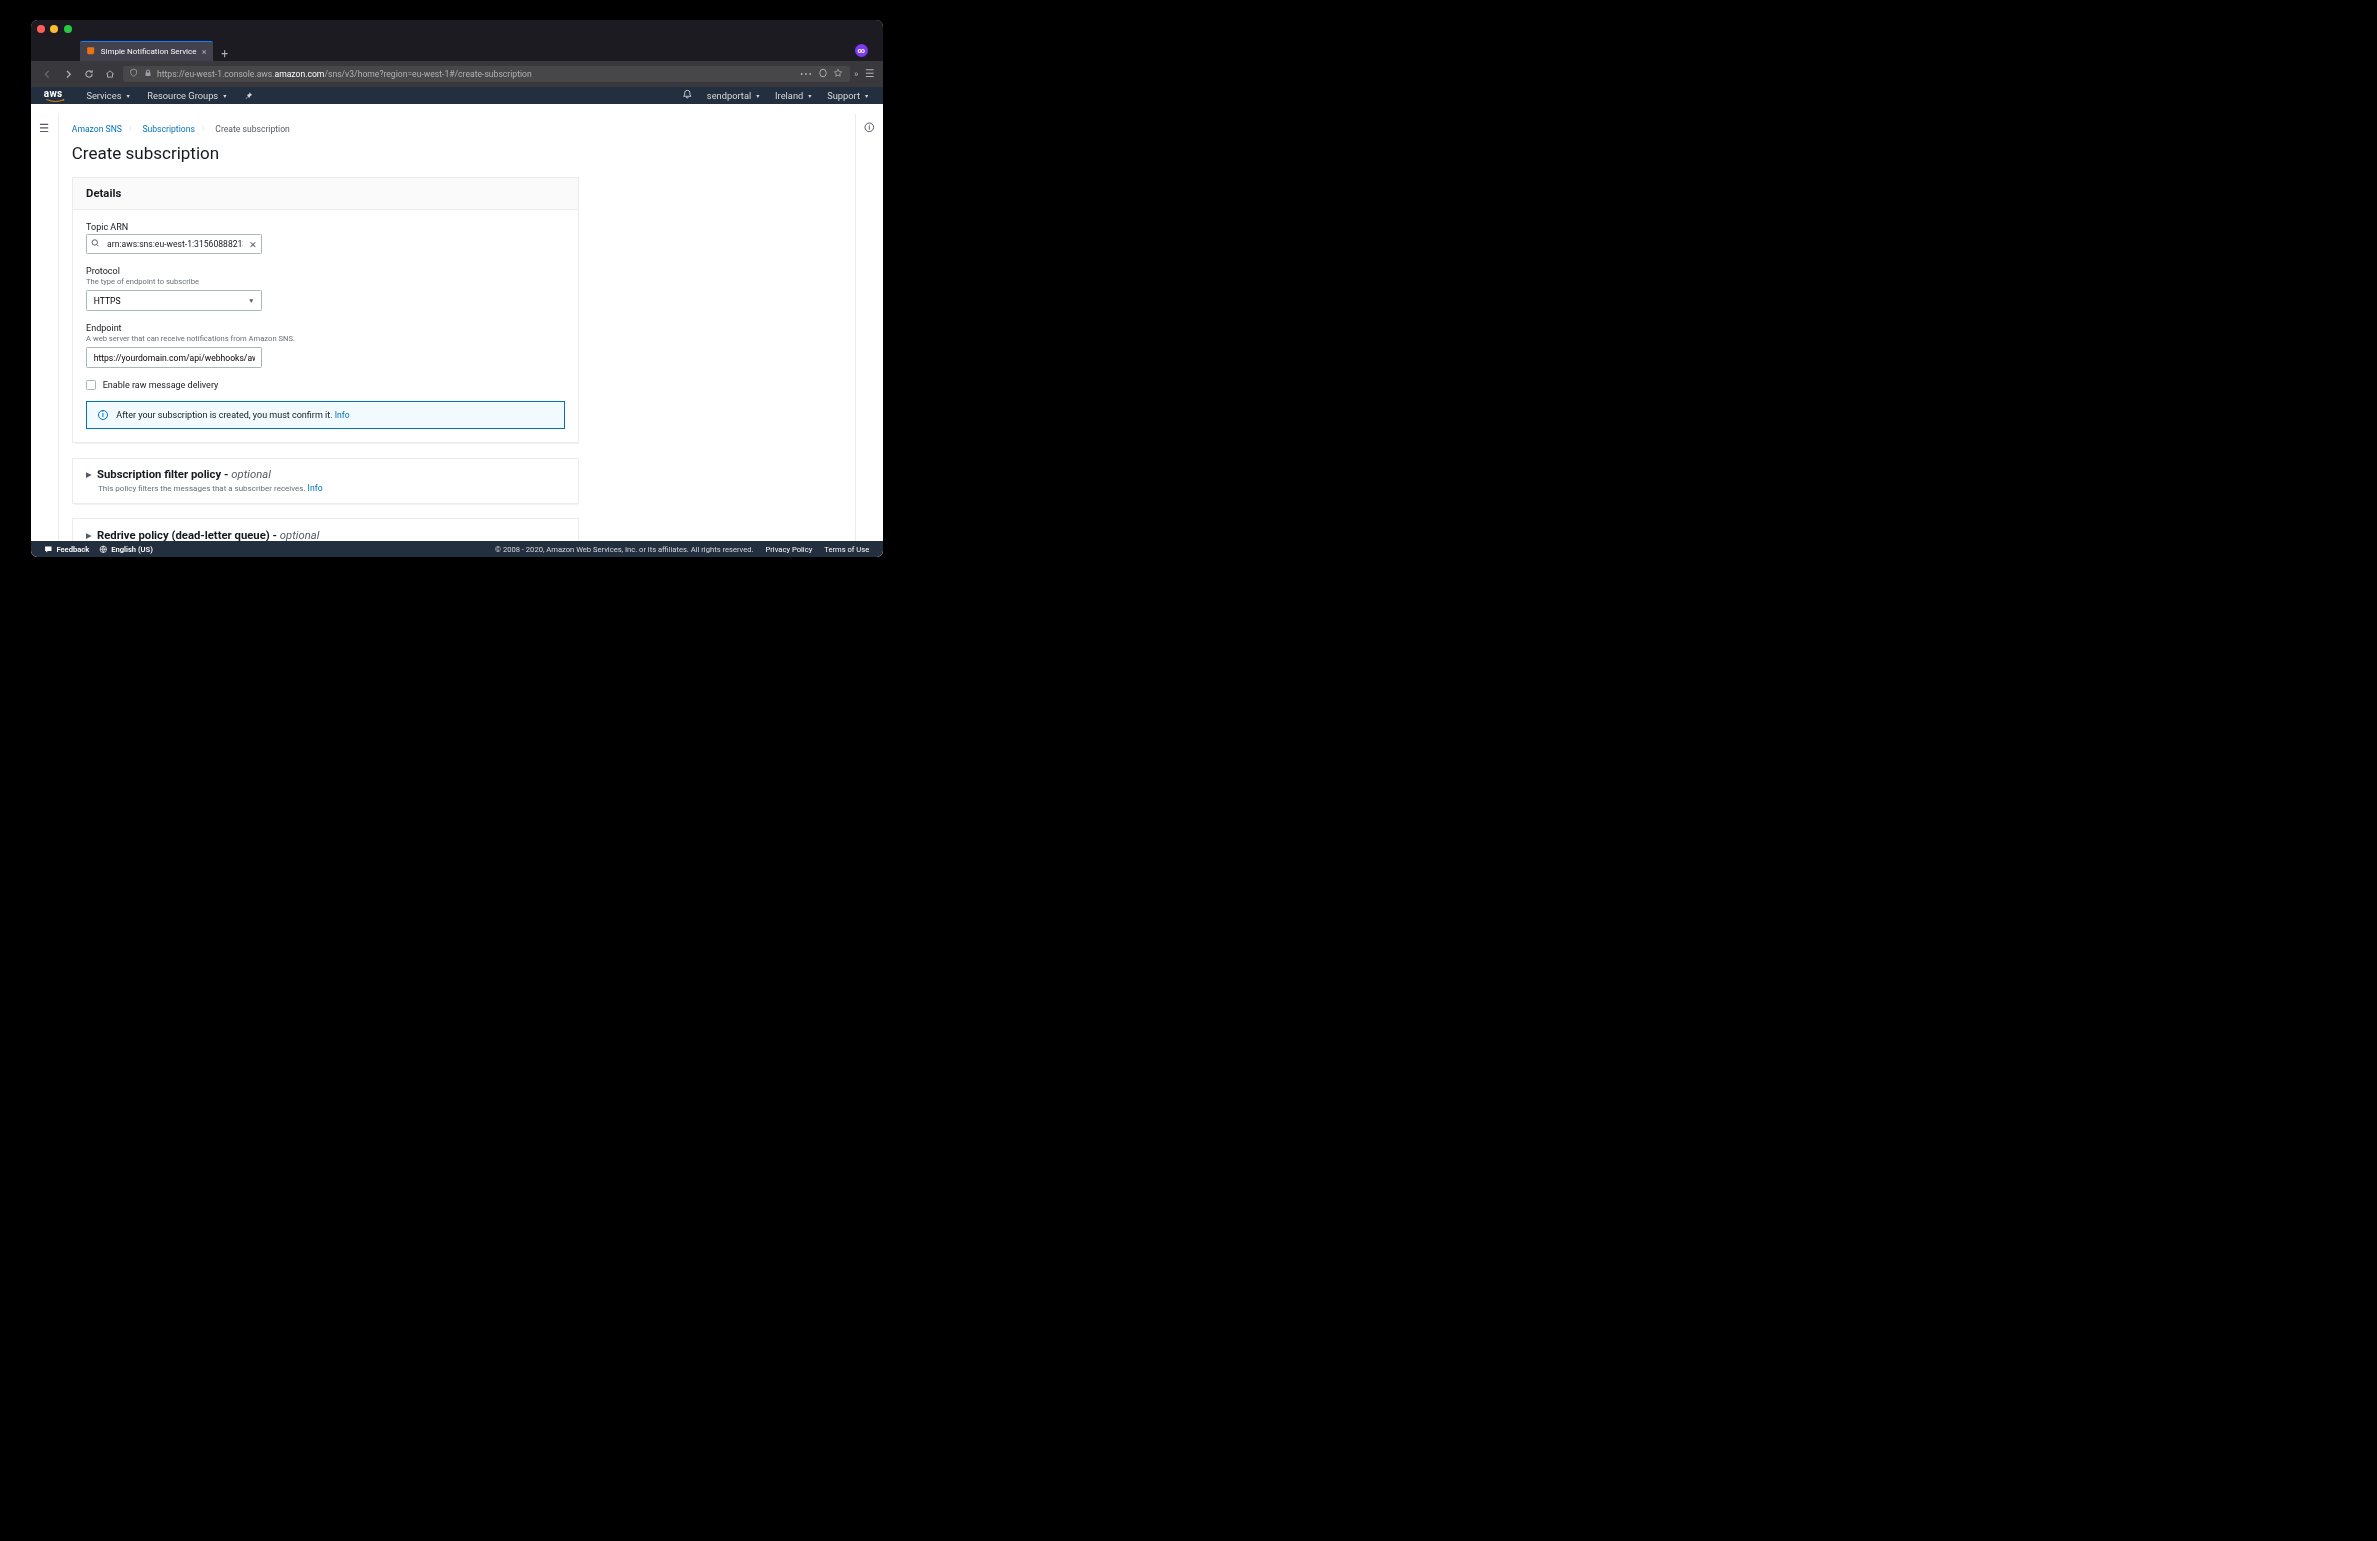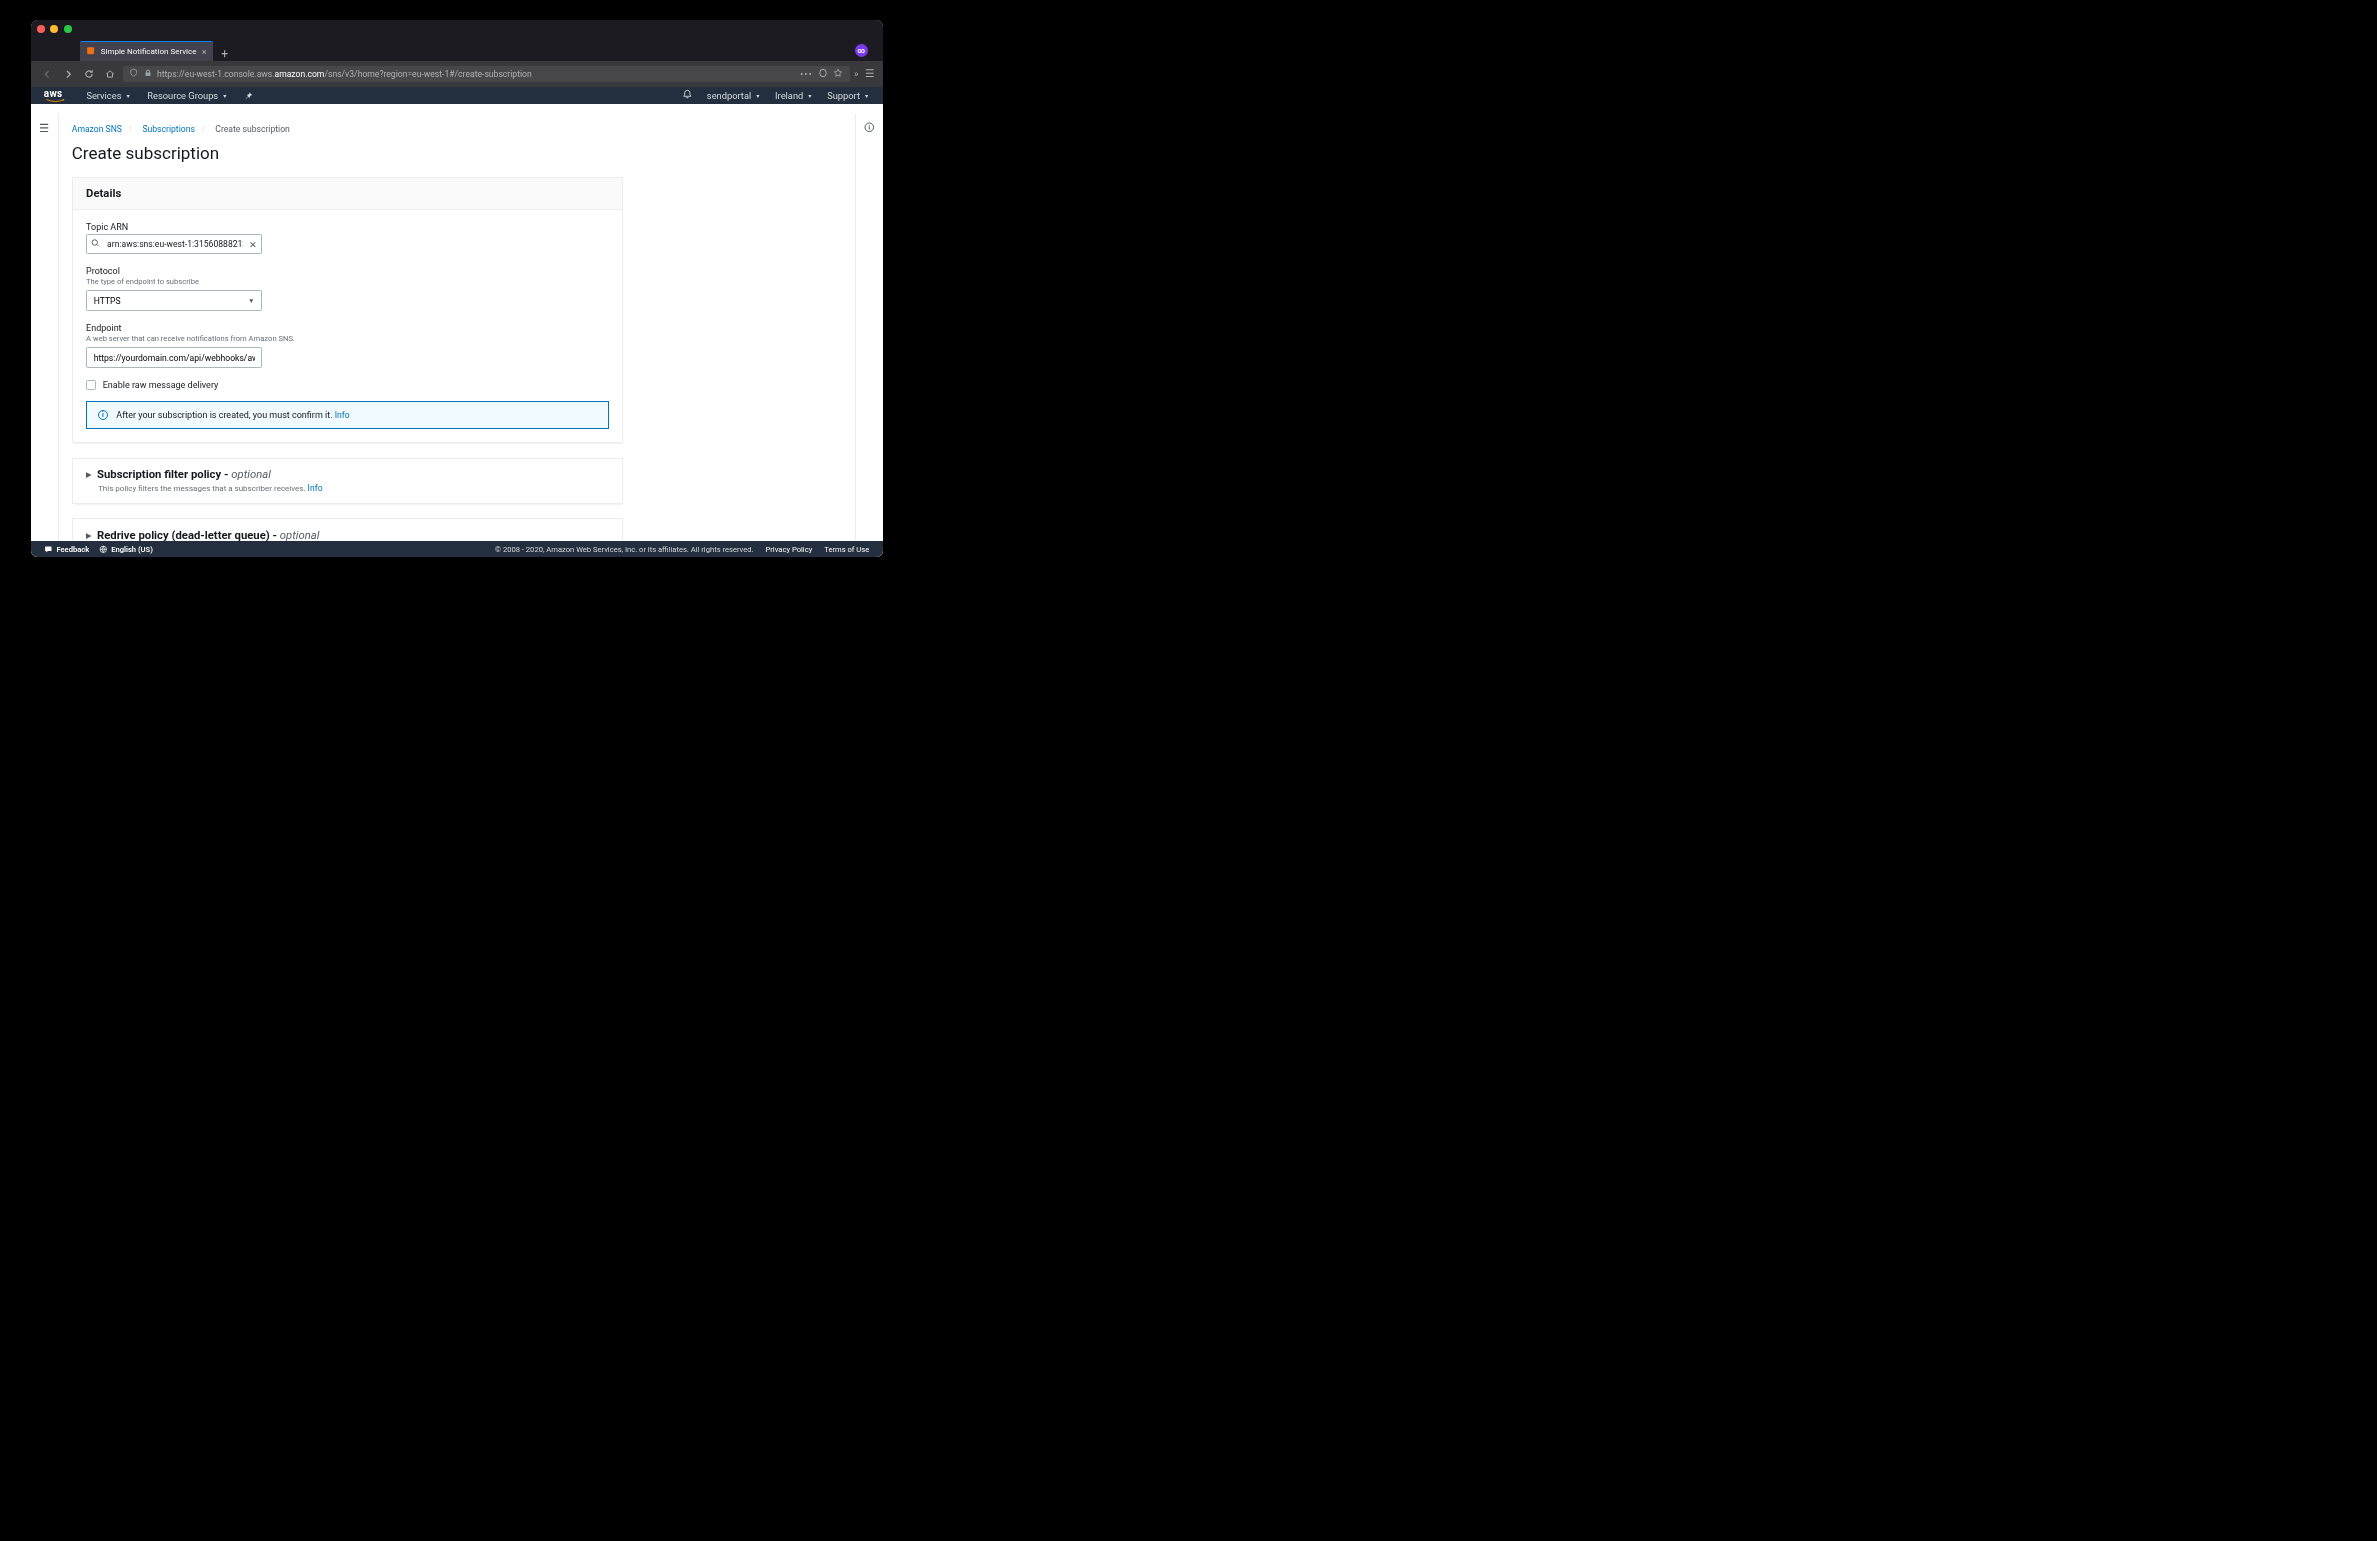--- a/index.html
+++ b/index.html
@@ -52,21 +52,21 @@
 .rail-ham { font-size:11.3px; color:#545b64; cursor:pointer; }
 .right-rail { width:28px; border-left:0.7px solid #eaeded; display:flex; justify-content:center; padding-top:8px; }
 
 .main { flex:1; padding: 10.6px 26.5px 20px 13.3px; overflow:auto;}
 .breadcrumb { display:flex; align-items:center; gap:6.6px; font-size:8.6px; margin-bottom:9.3px; }
 .breadcrumb a { color:#0073bb; text-decoration:none; cursor:pointer;}
 .chev { color:#aab7b8; font-size:7.3px;}
 .bc-current { color:#545b64; }
 .page-title { font-size:17px; font-weight:400; color:#16191f; margin-bottom:13.3px; }
 
-.panel { border:0.7px solid #eaeded; box-shadow: 0 0.7px 0.7px rgba(0,0,0,0.05); margin-bottom:14.6px; width:551px; background:#fff;}
+.panel { border:0.7px solid #eaeded; box-shadow: 0 0.7px 0.7px rgba(0,0,0,0.05); margin-bottom:14.6px; width:507px; background:#fff;}
 .panel-header { padding:9.3px 13.3px; border-bottom:0.7px solid #eaeded; background:#fafafa;}
 .panel-header h2 { font-size:11.3px; font-weight:700; color:#16191f;}
 .panel-body { padding:12px 13.3px 13.3px 13.3px; }
 
 .field { margin-bottom:12px; }
 .field-label { font-size:9px; color:#16191f; margin-bottom:1.3px; font-weight:400;}
 .field-hint { font-size:7.6px; color:#687078; margin-bottom:4px;}
 .input-wrap { position:relative; width:176px;}
 .input-wrap input { width:100%; height:20.6px; border:0.7px solid #aab7b8; border-radius:1.3px; padding:0 18.6px 0 20px; font-size:8.6px; color:#16191f;}
 .input-wrap .search-icon { position:absolute; left:5.3px; top:50%; transform:translateY(-50%); color:#545b64; font-size:8.6px;}

